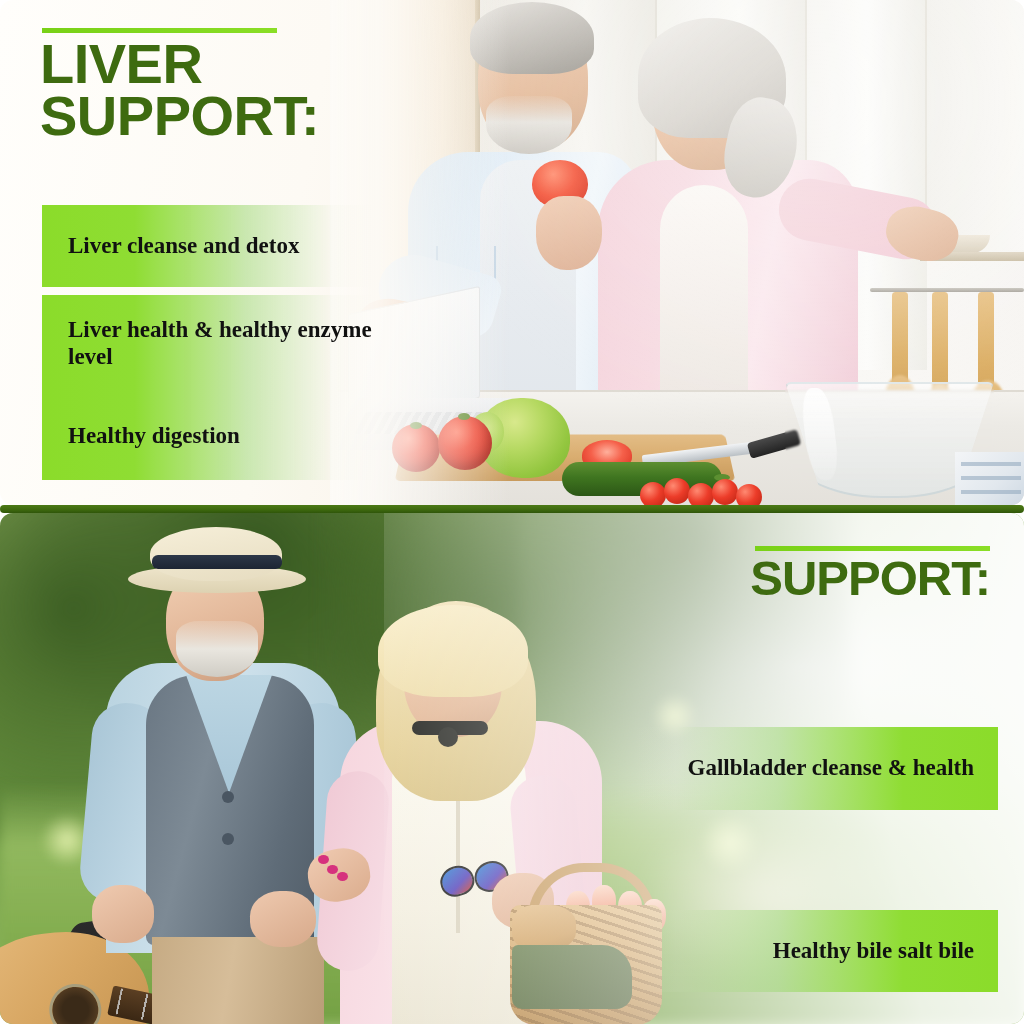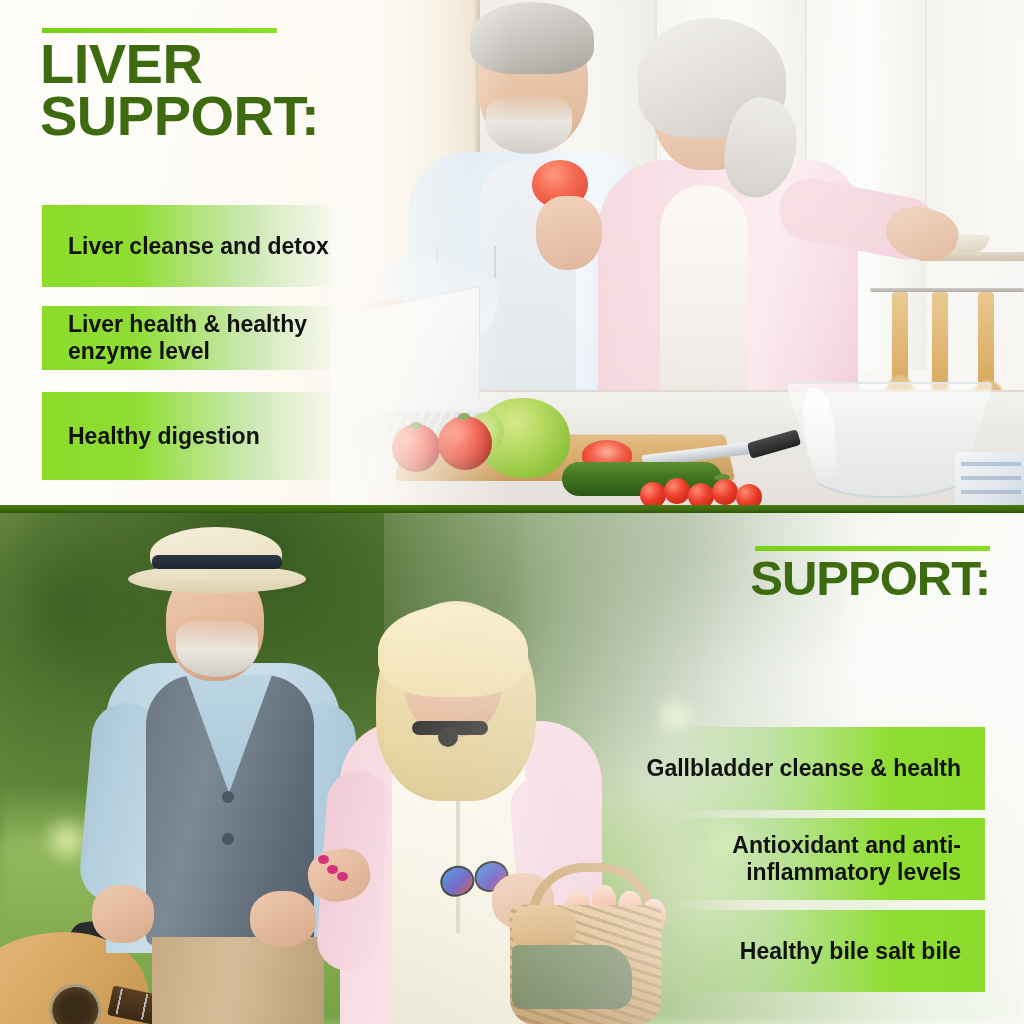--- a/index.html
+++ b/index.html
@@ -19,20 +19,21 @@
     overflow: hidden;
     background: #ffffff;
   }
 
   
   .panel {
     position: absolute;
     left: 0;
     width: 1024px;
     overflow: hidden;
+    border-radius: 13px;
   }
   #panel-liver      { top: 0px;   height: 505px; }
   #panel-divider    { top: 505px; height: 8px; background: linear-gradient(180deg,#4c7a16 0%, #3f6a0f 55%, #2f560a 100%); }
   #panel-gallbladder{ top: 513px; height: 511px; }
 
   #kitchen-photo {
     left: 330px;
     width: 694px;
     top: 0;
     height: 505px;
@@ -630,46 +631,46 @@
     text-align:right;
     letter-spacing:-1px;
   }
   .headline .l2{ display:block; }
 
   .bullet{
     position:absolute;
     display:flex;
     align-items:center;
     color:#111111;
-    font-family:Liberation Sans, sans-serif;
+    font-family:Liberation Serif, serif;
     font-weight:bold;
     font-size:23px;
     line-height:1.17;
   }
   .bullet.left{
     left:42px;
     width:330px;
     padding-left:26px;
     box-sizing:border-box;
     justify-content:flex-start;
     text-align:left;
     background:linear-gradient(90deg,#8BDC2A 0%, #8FDD33 28%, rgba(160,216,120,.55) 62%, rgba(220,232,205,.08) 88%, rgba(255,255,255,0) 100%);
   }
   .bullet.right{
-    right:39px;
+    right:26px;
     width:366px;
     padding-right:24px;
     box-sizing:border-box;
     justify-content:flex-end;
     text-align:right;
     background:linear-gradient(270deg,#8BDC2A 0%, #8FDD33 26%, rgba(160,216,120,.55) 60%, rgba(220,232,205,.08) 88%, rgba(255,255,255,0) 100%);
   }
 
   #liver-b1{ top:205px; height:82px; }
-  #liver-b2{ top:295px; height:64px;margin-top:11px; }
+  #liver-b2{ top:295px; height:97px; }
   #liver-b3{ top:392px; height:88px; }
 
   #gall-b1{ top:727px; height:83px; }
   #gall-b2{ top:818px; height:82px; }
   #gall-b3{ top:910px; height:82px; }
 
   .bullet span{ display:block; }
 </style>
 </head>
 <body>
@@ -838,20 +839,17 @@
 
   <div class="accent-line" id="gall-accent"></div>
 
   <div class="headline" id="gall-headline">
     <span class="l2">SUPPORT:</span>
   </div>
 
   <div class="bullet right" id="gall-b1">
     <span>Gallbladder cleanse &amp; health</span>
   </div>
-  <div class="bullet right" id="gall-b2">
-    <span>Antioxidant and anti-inflammatory levels</span>
-  </div>
   <div class="bullet right" id="gall-b3">
     <span>Healthy bile salt bile</span>
   </div>
 
 </div>
 
 </body></html>

